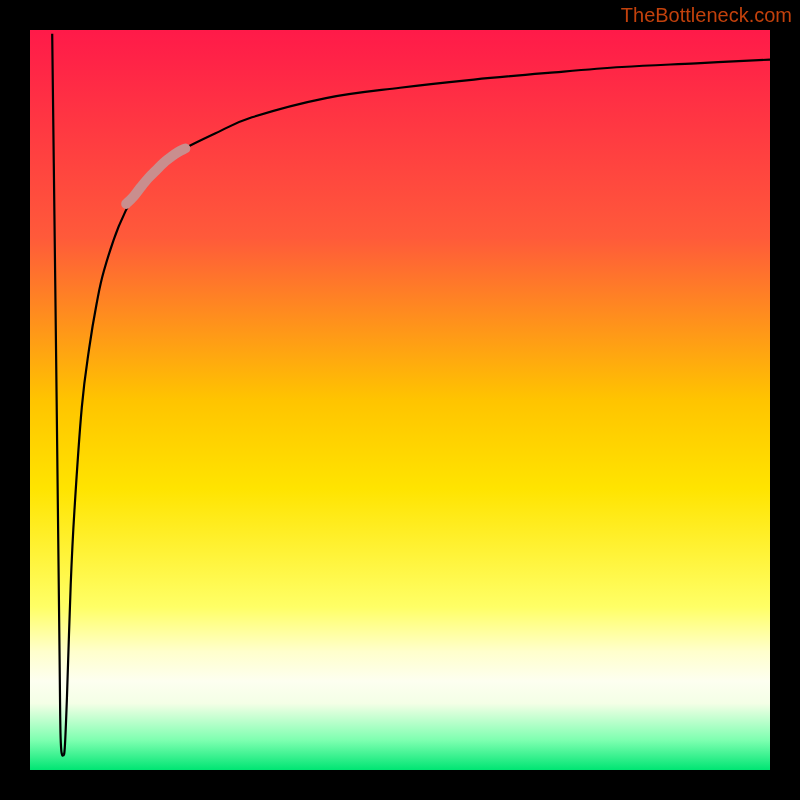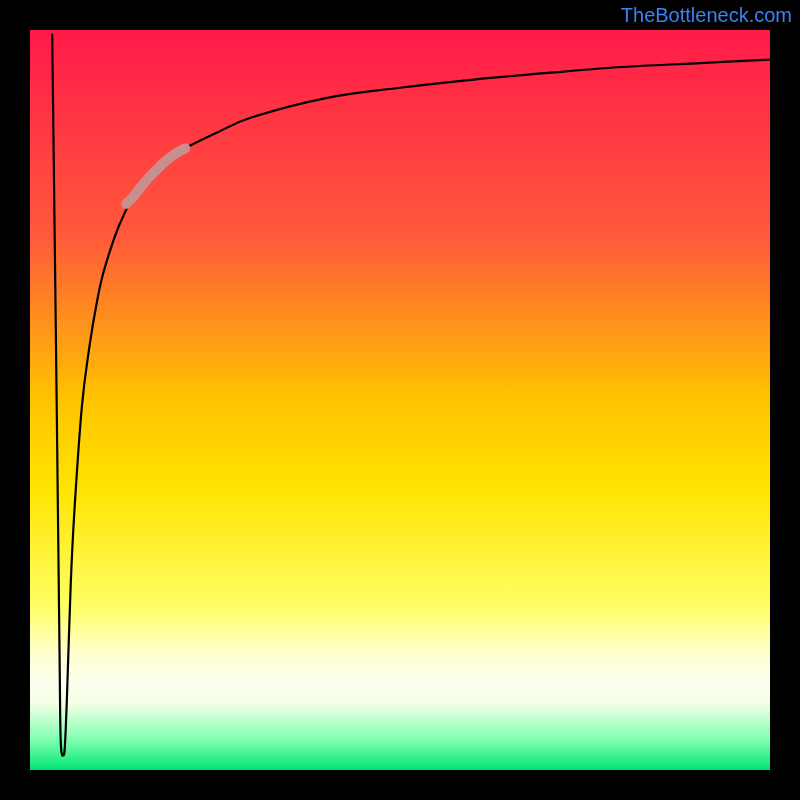--- a/index.html
+++ b/index.html
@@ -3,21 +3,21 @@
 <meta charset="utf-8">
 <style>
   * { margin: 0; padding: 0; box-sizing: border-box; }
   html, body { width: 800px; height: 800px; overflow: hidden; background: #fff; }
   .container { position: relative; width: 800px; height: 800px; }
   .attribution {
     position: absolute;
     top: 4px; right: 8px;
     font-family: Arial, Helvetica, sans-serif;
     font-size: 20px;
-    color: #3b82f6;
+    color: #c2410c;
     font-weight: 500;
   }
   .frame {
     position: absolute;
     left: 0; top: 0; width: 800px; height: 800px;
     pointer-events: none;
   }
   .border-top, .border-bottom {
     position: absolute; left: 0; width: 800px; height: 30px; background: #000;
   }

